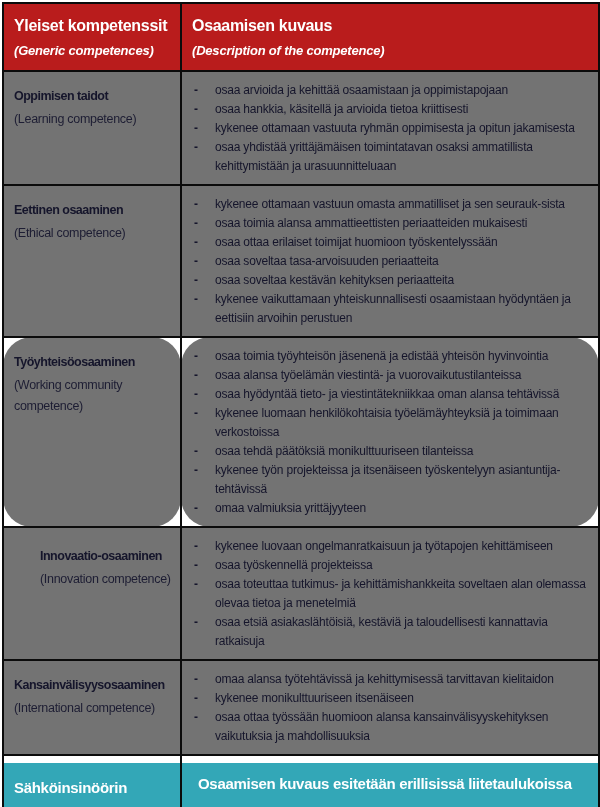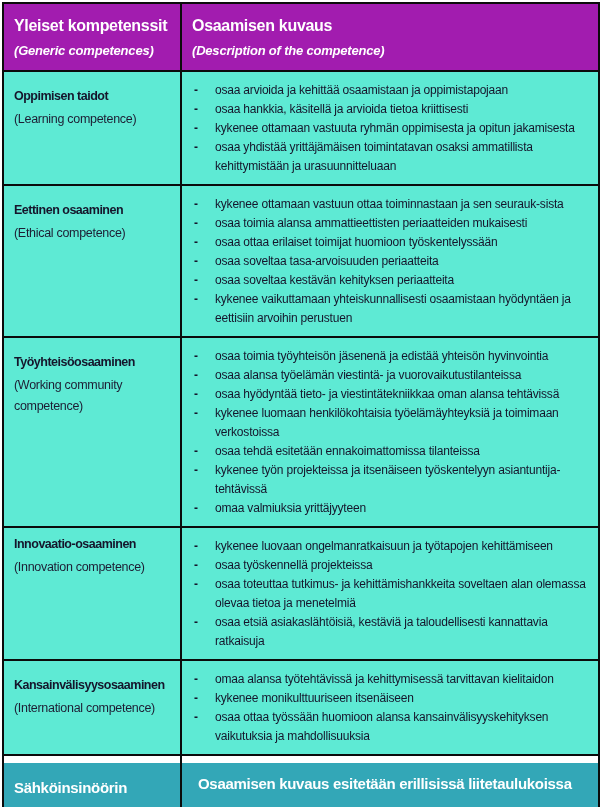--- a/index.html
+++ b/index.html
@@ -17,28 +17,28 @@
   }
   table.tbl {
     border-collapse: collapse;
     width: 596px;
     table-layout: fixed;
   }
   table.tbl td {
     border: 2px solid #0b0b0b;
     vertical-align: top;
     padding: 0;
-    background: #5eead4;
+    background: #737373;
   }
   col.c-left  { width: 178px; }
   col.c-right { width: 418px; }
 
   
   tr.hdr td {
-    background: #a21caf;
+    background: #b91c1c;
     height: 66px;
   }
   .hdr-inner { padding: 13px 8px 0 10px; }
   .hdr-title {
     color: #ffffff;
     font-weight: bold;
     font-size: 16px;
     letter-spacing: -0.3px;
     line-height: 18px;
   }
@@ -79,21 +79,21 @@
     width: 33px;
     padding-left: 12px;
     box-sizing: border-box;
     flex-shrink: 0;
     font-weight: bold;
   }
   .b-text { flex: 1; padding-right: 2px; }
 
   tr.r0 td { height: 103px; }
   tr.r1 td { height: 139px; }
-  tr.r2 td { height: 171px; }
+  tr.r2 td { height: 171px; border-radius: 29px; }
   tr.r3 td { height: 117px; }
   tr.r4 td { height: 90px;  }
 
   
   tr.ftr td { height: 93px; background: #ffffff; }
   .ftr-gap { height: 7px; background: #ffffff; }
   .ftr-teal {
     background: #33a7b7;
     height: 86px;
     box-sizing: border-box;
@@ -172,21 +172,21 @@
       <td>
         <div class="label-inner">
           <div class="row-title">Eettinen osaaminen</div>
           <div class="row-sub">(Ethical competence)</div>
         </div>
       </td>
       <td>
         <div class="bullets">
           <div class="b-item">
                 <span class="b-dash">-</span>
-                <span class="b-text">kykenee ottamaan vastuun ottaa toiminnastaan ja sen seurauk-sista</span>
+                <span class="b-text">kykenee ottamaan vastuun omasta ammatilliset ja sen seurauk-sista</span>
               </div>
           <div class="b-item">
                 <span class="b-dash">-</span>
                 <span class="b-text">osaa toimia alansa ammattieettisten periaatteiden mukaisesti</span>
               </div>
           <div class="b-item">
                 <span class="b-dash">-</span>
                 <span class="b-text">osaa ottaa erilaiset toimijat huomioon työskentelyssään</span>
               </div>
           <div class="b-item">
@@ -225,37 +225,37 @@
           <div class="b-item">
                 <span class="b-dash">-</span>
                 <span class="b-text">osaa hyödyntää tieto- ja viestintätekniikkaa oman alansa tehtävissä</span>
               </div>
           <div class="b-item">
                 <span class="b-dash">-</span>
                 <span class="b-text">kykenee luomaan henkilökohtaisia työelämäyhteyksiä ja toimimaan verkostoissa</span>
               </div>
           <div class="b-item">
                 <span class="b-dash">-</span>
-                <span class="b-text">osaa tehdä esitetään ennakoimattomissa tilanteissa</span>
+                <span class="b-text">osaa tehdä päätöksiä monikulttuuriseen tilanteissa</span>
               </div>
           <div class="b-item">
                 <span class="b-dash">-</span>
                 <span class="b-text">kykenee työn projekteissa ja itsenäiseen työskentelyyn asiantuntija-tehtävissä</span>
               </div>
           <div class="b-item">
                 <span class="b-dash">-</span>
                 <span class="b-text">omaa valmiuksia yrittäjyyteen</span>
               </div>
         </div>
       </td>
     </tr>
 
     <tr class="r3">
       <td>
-        <div class="label-inner" style="padding-top:8px;">
+        <div class="label-inner" style="padding-top:20px;margin-left:26px;">
           <div class="row-title">Innovaatio-osaaminen</div>
           <div class="row-sub">(Innovation competence)</div>
         </div>
       </td>
       <td>
         <div class="bullets">
           <div class="b-item">
                 <span class="b-dash">-</span>
                 <span class="b-text">kykenee luovaan ongelmanratkaisuun ja työtapojen kehittämiseen</span>
               </div>

